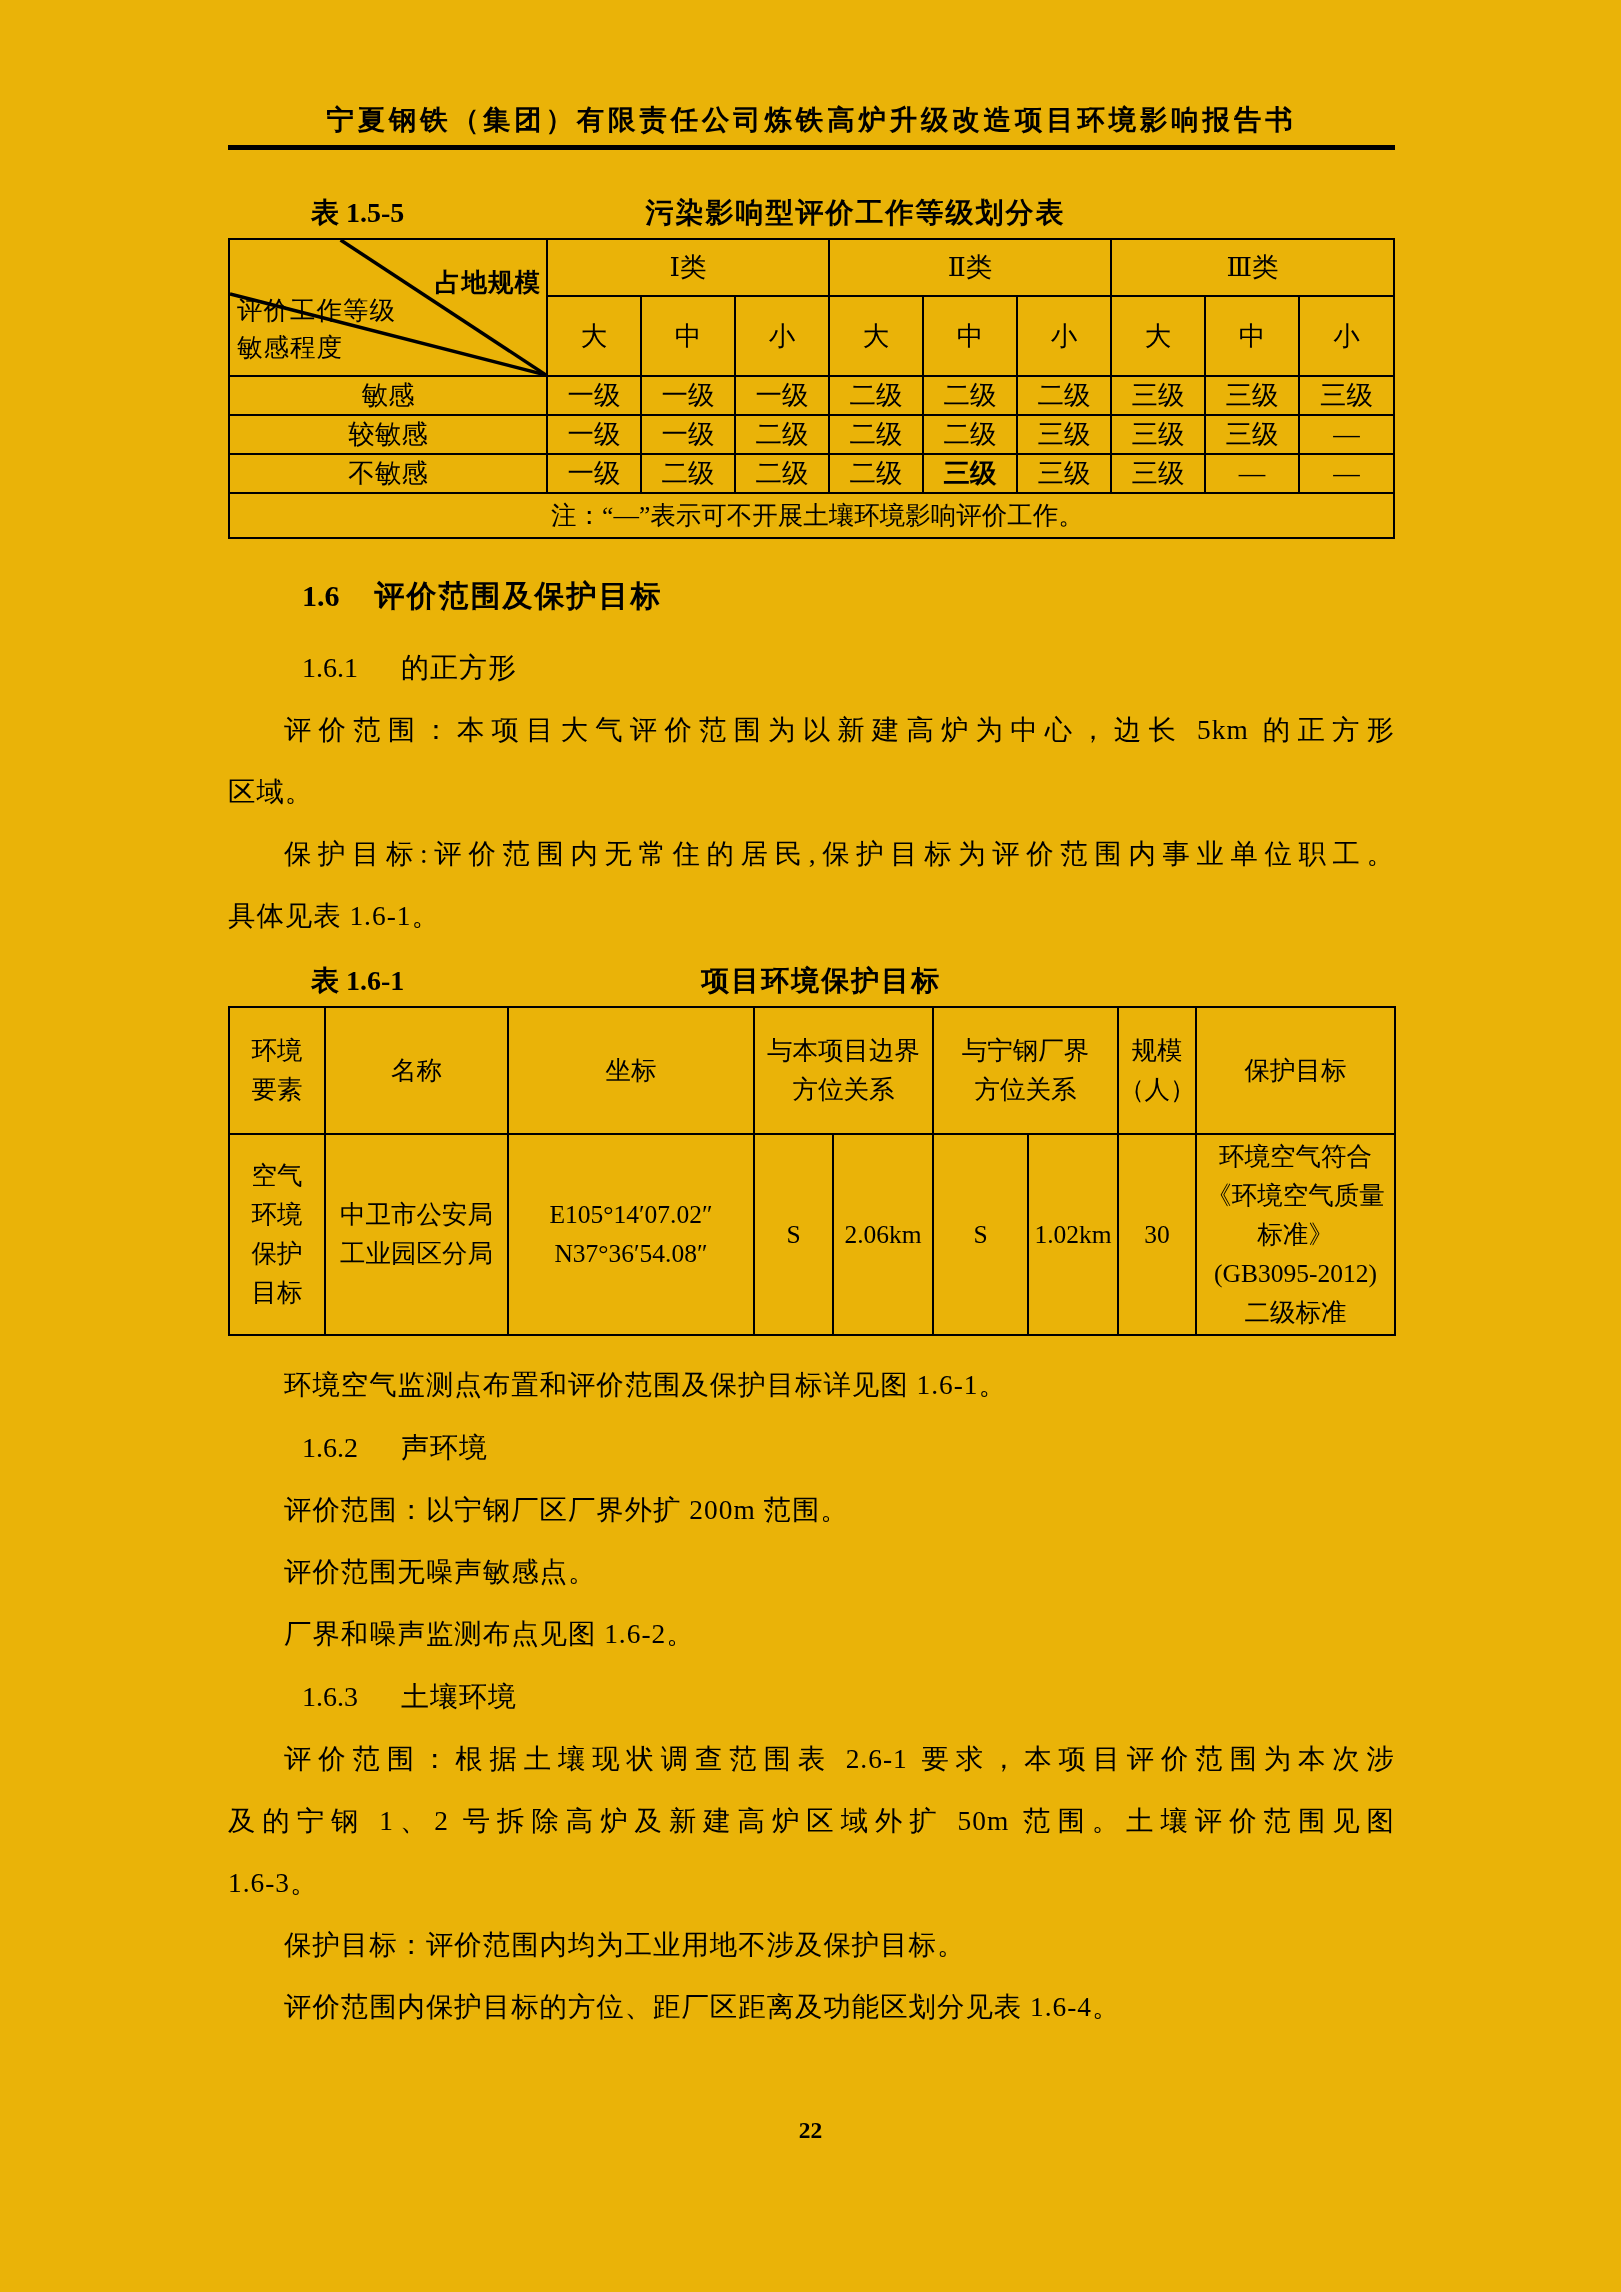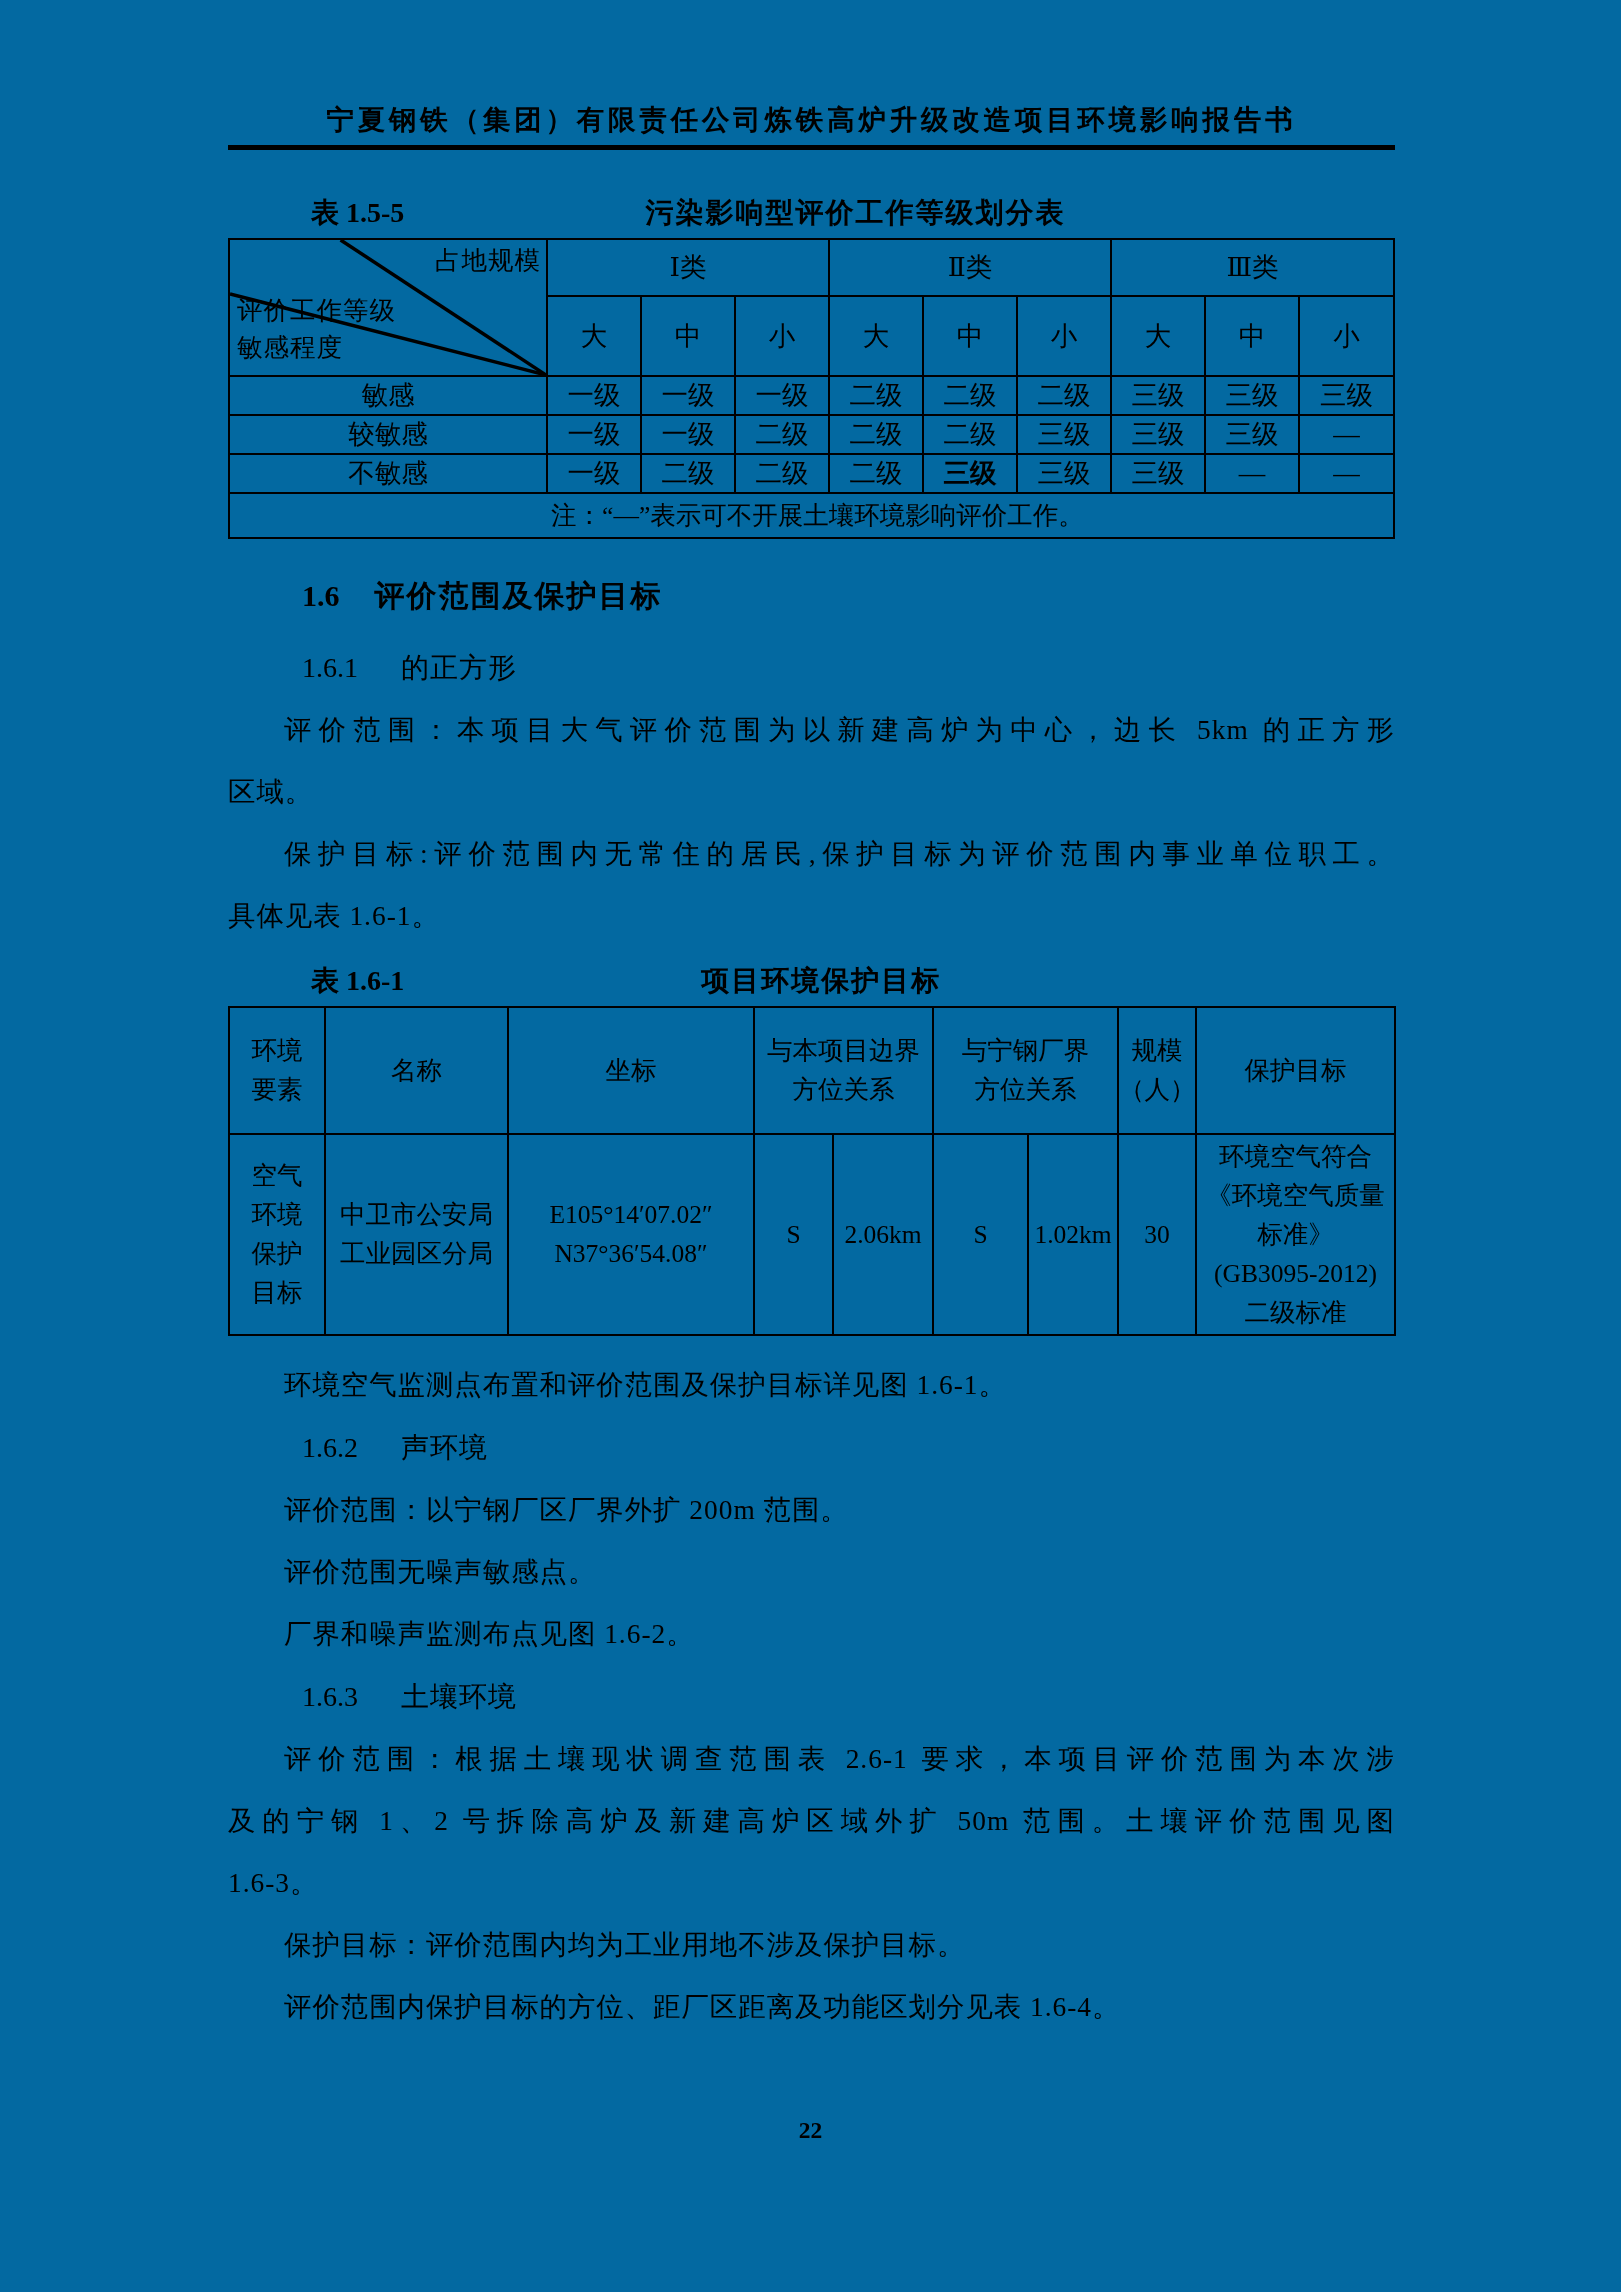--- a/index.html
+++ b/index.html
@@ -2,21 +2,21 @@
 <html><head>
 <meta charset="utf-8">
 <style>
   * { margin: 0; padding: 0; box-sizing: border-box; }
   html, body { background: #e8e8e8; }
   .page {
     position: relative;
     width: 1621px;
     height: 2293px;
     margin: 0 auto;
-    background: #0369a1;
+    background: #eab308;
     color: #000;
     font-family: "Liberation Serif", "DejaVu Serif", serif;
     overflow: hidden;
   }
   .content {
     position: absolute;
     left: 228px;
     top: 0;
     width: 1167px;
   }
@@ -72,21 +72,21 @@
   .t155 { margin-top: 3.9px; }
   .t155 tr.h1 td { height: 57px; }
   .t155 tr.h2 td { height: 80px; }
   .t155 tr.dr td { height: 39px; }
   .t155 tr.nr td { height: 45px; text-align: center; padding-left: 11.8px; font-size: 25.5px; }
   .diag-cell { position: relative; padding: 0; }
   .diag-wrap { position: absolute; inset: 0; }
   .diag-svg { position: absolute; inset: 0; width: 100%; height: 100%; }
   .diag-svg line { stroke: #000; stroke-width: 3.5; }
   .diag-label { position: absolute; font-size: 25.5px; letter-spacing: 1px; white-space: nowrap; }
-  .diag-top    { top: 3px; right: 4.9px; }
+  .diag-top    { top: 25px; right: 4.9px; font-weight: bold; }
   .diag-mid    { top: 53px; left: 6.9px; }
   .diag-bottom { bottom: 9.8px; left: 6.9px; }
 
   
   .t161 { margin-top: 3.9px; }
   .t161 tr.h1 td { height: 127px; font-size: 25.5px; line-height: 39px; }
   .t161 tr.dr td { height: 201px; font-size: 25.5px; line-height: 39px; }
   .t161 td.target-cell { line-height: 36px; font-size: 24.5px; }
   .t161 td.coords-cell { line-height: 45px; }
 

